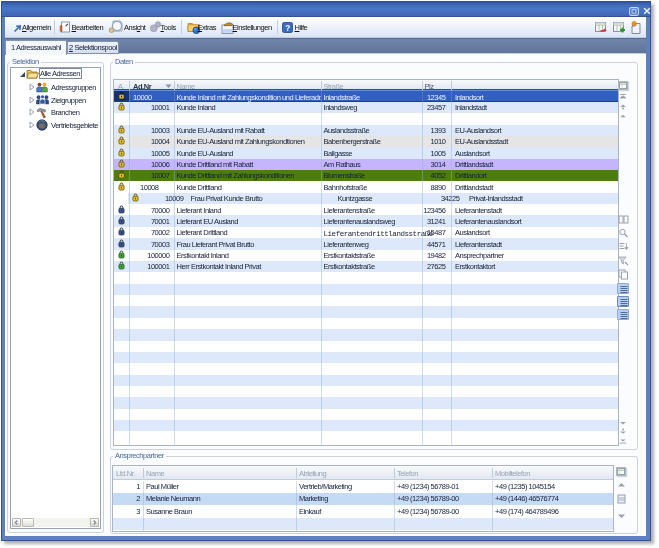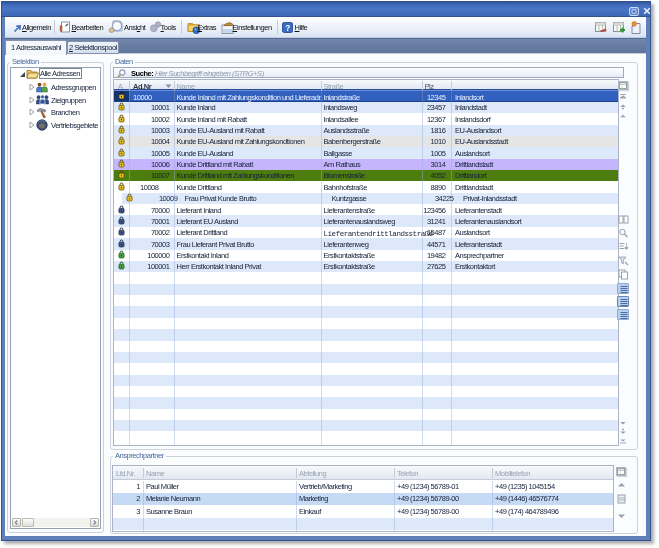--- a/index.html
+++ b/index.html
@@ -166,28 +166,20 @@
               <path d="M4.3 1.5 L2.3 3.5 L4.3 5.5" fill="none" stroke="#7384a0" stroke-width="1.1"></path>
             </svg></div>
 <div class="abs" style="left:10px;top:0;width:12px;height:9px;background:linear-gradient(#fdfdfc,#dededa);border:1px solid #bcbcb4;border-radius:1px;"></div>
 <div class="abs" style="right:0;top:0;width:9px;height:9px;background:linear-gradient(#fdfdfc,#d9d9d2);border:1px solid #b5b5ac;border-radius:1px;"><svg width="7" height="7" viewBox="0 0 7 7" style="margin:0 0 2px 0">
               <path d="M2.7 1.5 L4.7 3.5 L2.7 5.5" fill="none" stroke="#7384a0" stroke-width="1.1"></path>
             </svg></div>
 </div>
 </div>
 <div class="gb" style="left:105px;top:45px;width:528px;height:388px;"></div>
 <div class="gbl" style="left:108px;top:40px;">Daten</div>
-<div class="abs" style="left:108px;top:49.5px;width:511px;height:11px;background:linear-gradient(#ffffff,#e4ebf7);border:1px solid #a0aabc;">
-<svg class="abs" style="left:3px;top:1px" width="9" height="9" viewBox="0 0 9 9">
-          <circle cx="5.3" cy="3.5" r="2.6" fill="#fff" stroke="#8d99b0" stroke-width="1.1"></circle>
-          <path d="M3.2 5.6 L1 8" stroke="#b9965e" stroke-width="1.8"></path>
-        </svg>
-<span class="abs" style="left:17px;top:1px;font-weight:bold;color:#000;">Suche:</span>
-<span class="abs" style="left:41px;top:1px;font-style:italic;color:#939dac;">Hier Suchbegriff eingeben (STRG+S)</span>
-</div>
 <div class="abs" style="left:108px;top:62px;width:505.5px;height:367.3px;border:1px solid #aab4c6;background:#fff;overflow:hidden;">
 <div class="abs" style="left:0;top:0;width:503.5px;height:10.4px;background:linear-gradient(#f8fafc,#e2e8f1);border-bottom:1px solid #2a4d9b;">
 <span class="abs hdrtxt" style="left:0px;top:1.5px;width:15px;padding-left:4px;">A</span>
 <span class="abs" style="left:15px;top:1.5px;width:44.5px;padding-left:4px;font-weight:bold;color:#2e3547;">Ad.Nr</span>
 <div class="abs" style="left:15px;top:1px;width:1px;height:9px;background:#c3cbd8;"></div>
 <span class="abs hdrtxt" style="left:59.5px;top:1.5px;width:147px;padding-left:3px;">Name</span>
 <div class="abs" style="left:59.5px;top:1px;width:1px;height:9px;background:#c3cbd8;"></div>
 <span class="abs hdrtxt" style="left:206.5px;top:1.5px;width:101.5px;padding-left:3px;">Straße</span>
 <div class="abs" style="left:206.5px;top:1px;width:1px;height:9px;background:#c3cbd8;"></div>
 <span class="abs hdrdark" style="left:308px;top:1.5px;width:29px;padding-left:2.5px;">Plz</span>
@@ -219,42 +211,30 @@
               <path d="M2.1 3.4 V2.4 a1.4 1.4 0 0 1 2.8 0 V3.4" fill="none" stroke="#5a4a08" stroke-width="1"></path>
               <rect x="0.9" y="3.3" width="5.2" height="4.7" rx="1.2" fill="#e2bd25" stroke="#5a4a08" stroke-width=".7"></rect>
               <rect x="3" y="4.7" width="1" height="1.7" rx=".4" fill="#5a4a08"></rect>
             </svg></div>
 <span class="abs" style="left:15px;top:1.5px;width:40.5px;text-align:right;">10001</span>
 <span class="abs" style="left:62.5px;top:1.5px;white-space:nowrap;">Kunde Inland</span>
 <span class="abs" style="left:209.5px;top:1.5px;white-space:nowrap;">Inlandsweg</span>
 <span class="abs" style="left:308px;top:1.5px;width:23.5px;text-align:right;">23457</span>
 <span class="abs" style="left:341px;top:1.5px;white-space:nowrap;">Inlandstadt</span>
 </div>
-<div class="abs" style="left:0;top:33.14px;width:503.5px;height:11.37px;background:#fff;">
-<div class="abs" style="left:0;top:0;width:15px;height:100%;text-align:center;padding-top:0.5px;"><svg width="7" height="9" viewBox="0 0 7 9">
-              <path d="M2.1 3.4 V2.4 a1.4 1.4 0 0 1 2.8 0 V3.4" fill="none" stroke="#5a4a08" stroke-width="1"></path>
-              <rect x="0.9" y="3.3" width="5.2" height="4.7" rx="1.2" fill="#e2bd25" stroke="#5a4a08" stroke-width=".7"></rect>
-              <rect x="3" y="4.7" width="1" height="1.7" rx=".4" fill="#5a4a08"></rect>
-            </svg></div>
-<span class="abs" style="left:15px;top:1.5px;width:40.5px;text-align:right;">10002</span>
-<span class="abs" style="left:62.5px;top:1.5px;white-space:nowrap;">Kunde Inland mit Rabatt</span>
-<span class="abs" style="left:209.5px;top:1.5px;white-space:nowrap;">Inlandsallee</span>
-<span class="abs" style="left:308px;top:1.5px;width:23.5px;text-align:right;">12367</span>
-<span class="abs" style="left:341px;top:1.5px;white-space:nowrap;">Inslandsdorf</span>
-</div>
 <div class="abs" style="left:0;top:44.51px;width:503.5px;height:11.37px;background:#dde9fa;">
 <div class="abs" style="left:0;top:0;width:15px;height:100%;text-align:center;padding-top:0.5px;"><svg width="7" height="9" viewBox="0 0 7 9">
               <path d="M2.1 3.4 V2.4 a1.4 1.4 0 0 1 2.8 0 V3.4" fill="none" stroke="#5a4a08" stroke-width="1"></path>
               <rect x="0.9" y="3.3" width="5.2" height="4.7" rx="1.2" fill="#e2bd25" stroke="#5a4a08" stroke-width=".7"></rect>
               <rect x="3" y="4.7" width="1" height="1.7" rx=".4" fill="#5a4a08"></rect>
             </svg></div>
 <span class="abs" style="left:15px;top:1.5px;width:40.5px;text-align:right;">10003</span>
 <span class="abs" style="left:62.5px;top:1.5px;white-space:nowrap;">Kunde EU-Ausland mit Rabatt</span>
 <span class="abs" style="left:209.5px;top:1.5px;white-space:nowrap;">Auslandsstraße</span>
-<span class="abs" style="left:308px;top:1.5px;width:23.5px;text-align:right;">1816</span>
+<span class="abs" style="left:308px;top:1.5px;width:23.5px;text-align:right;">1393</span>
 <span class="abs" style="left:341px;top:1.5px;white-space:nowrap;">EU-Auslandsort</span>
 </div>
 <div class="abs" style="left:0;top:55.88px;width:503.5px;height:11.37px;background:#e5e5e5;">
 <div class="abs" style="left:0;top:0;width:15px;height:100%;text-align:center;padding-top:0.5px;"><svg width="7" height="9" viewBox="0 0 7 9">
               <path d="M2.1 3.4 V2.4 a1.4 1.4 0 0 1 2.8 0 V3.4" fill="none" stroke="#5a4a08" stroke-width="1"></path>
               <rect x="0.9" y="3.3" width="5.2" height="4.7" rx="1.2" fill="#e2bd25" stroke="#5a4a08" stroke-width=".7"></rect>
               <rect x="3" y="4.7" width="1" height="1.7" rx=".4" fill="#5a4a08"></rect>
             </svg></div>
 <span class="abs" style="left:15px;top:1.5px;width:40.5px;text-align:right;">10004</span>
 <span class="abs" style="left:62.5px;top:1.5px;white-space:nowrap;">Kunde EU-Ausland mit Zahlungskondtionen</span>
@@ -303,21 +283,21 @@
               <path d="M2.1 3.4 V2.4 a1.4 1.4 0 0 1 2.8 0 V3.4" fill="none" stroke="#5a4a08" stroke-width="1"></path>
               <rect x="0.9" y="3.3" width="5.2" height="4.7" rx="1.2" fill="#e2bd25" stroke="#5a4a08" stroke-width=".7"></rect>
               <rect x="3" y="4.7" width="1" height="1.7" rx=".4" fill="#5a4a08"></rect>
             </svg></div>
 <span class="abs" style="left:15px;top:1.5px;width:40.5px;text-align:center;">10008</span>
 <span class="abs" style="left:62.5px;top:1.5px;white-space:nowrap;">Kunde Drittland</span>
 <span class="abs" style="left:209.5px;top:1.5px;white-space:nowrap;">Bahnhofstraße</span>
 <span class="abs" style="left:308px;top:1.5px;width:23.5px;text-align:right;">8890</span>
 <span class="abs" style="left:341px;top:1.5px;white-space:nowrap;">Drittlandstadt</span>
 </div>
-<div class="abs" style="left:8px;top:112.73px;width:503.5px;height:11.37px;background:#dde9fa;padding-left:24px;">
+<div class="abs" style="left:14px;top:112.73px;width:503.5px;height:11.37px;background:#dde9fa;padding-left:24px;">
 <div class="abs" style="left:0;top:0;width:15px;height:100%;text-align:center;padding-top:0.5px;"><svg width="7" height="9" viewBox="0 0 7 9">
               <path d="M2.1 3.4 V2.4 a1.4 1.4 0 0 1 2.8 0 V3.4" fill="none" stroke="#5a4a08" stroke-width="1"></path>
               <rect x="0.9" y="3.3" width="5.2" height="4.7" rx="1.2" fill="#e2bd25" stroke="#5a4a08" stroke-width=".7"></rect>
               <rect x="3" y="4.7" width="1" height="1.7" rx=".4" fill="#5a4a08"></rect>
             </svg></div>
 <span class="abs" style="left:15px;top:1.5px;width:40.5px;text-align:right;">10009</span>
 <span class="abs" style="left:62.5px;top:1.5px;white-space:nowrap;">Frau Privat Kunde Brutto</span>
 <span class="abs" style="left:209.5px;top:1.5px;white-space:nowrap;">Kuntzgasse</span>
 <span class="abs" style="left:308px;top:1.5px;width:23.5px;text-align:right;">34225</span>
 <span class="abs" style="left:341px;top:1.5px;white-space:nowrap;">Privat-Inlandsstadt</span>

